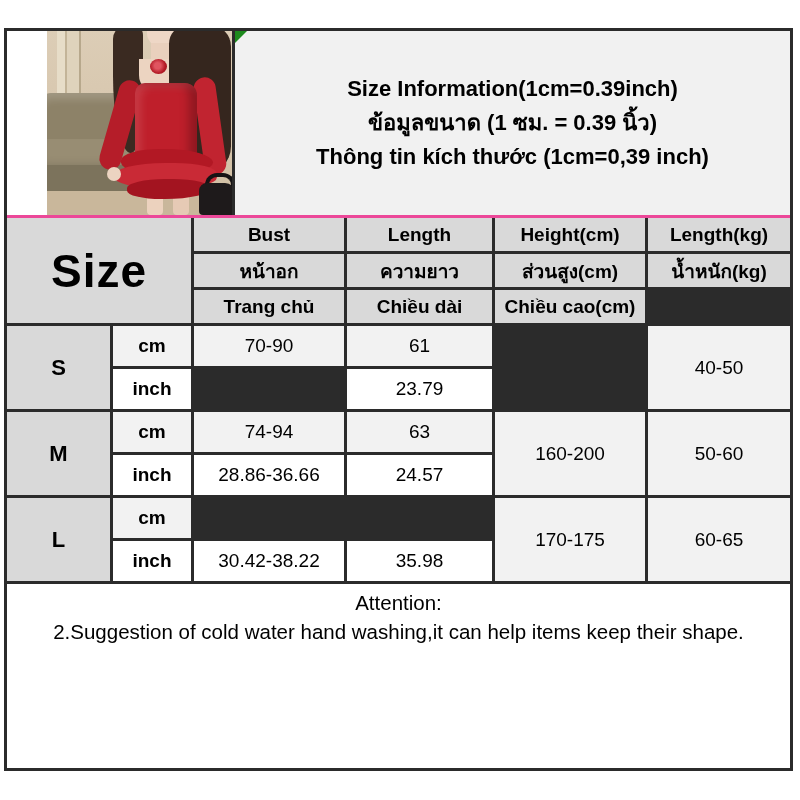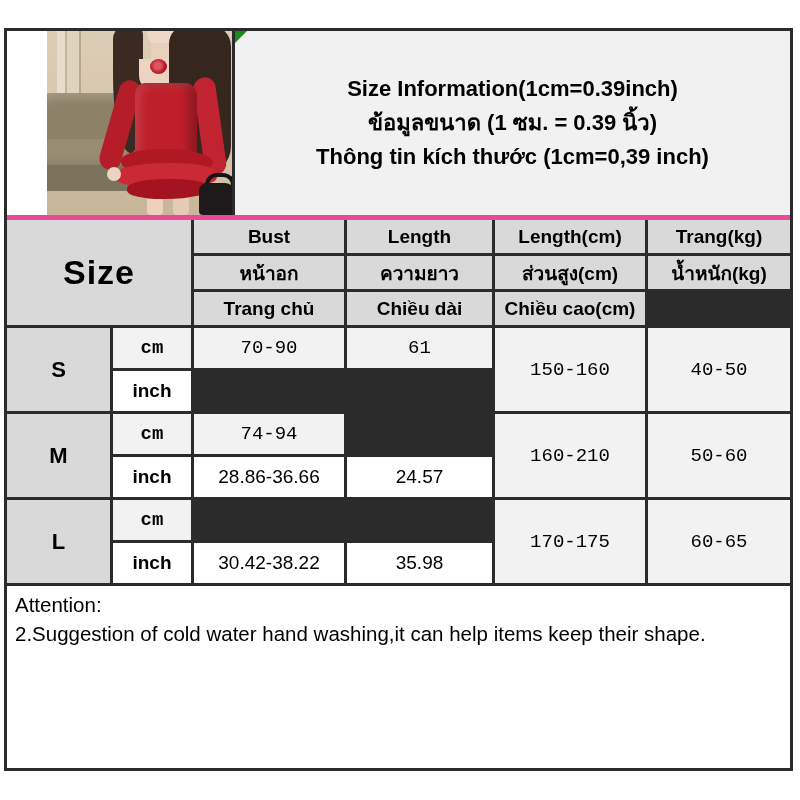--- a/index.html
+++ b/index.html
@@ -3,21 +3,21 @@
 <meta charset="utf-8">
 <style>
   html,body{margin:0;padding:0;background:#fff;}
   body{width:800px;height:800px;position:relative;overflow:hidden;
        font-family:"Liberation Sans","DejaVu Sans",sans-serif;color:#000;}
 
   .sheet{position:absolute;left:4px;top:28px;width:783px;height:737px;
          background:#fff;border:3px solid #2b2b2b;}
 
   
-  .top-row{display:flex;height:184px;border-bottom:5px solid #ec4899;padding-left:40px;}
+  .top-row{display:flex;height:184px;border-bottom:3px solid #ec4899;padding-left:40px;}
   .photo{width:185px;height:184px;border-right:3px solid #2b2b2b;
          position:relative;overflow:hidden;flex:none;
          background:linear-gradient(180deg,#dccdb6 0%,#d6c5ac 60%,#cfbda1 100%);}
   .title-cell{flex:1;position:relative;background:#f1f1f1;
               display:flex;flex-direction:column;justify-content:center;
               align-items:center;text-align:center;}
   .title-cell .tri{position:absolute;left:0;top:0;width:0;height:0;
               border-top:12px solid #1d8a1d;border-right:12px solid transparent;}
   .t-line{font-weight:bold;font-size:22px;line-height:1.55;}
 
@@ -67,27 +67,27 @@
        border-bottom:none;border-radius:12px 12px 0 0;background:transparent;}
 
   
   .size-table{display:grid;background:#2b2b2b;gap:3px;
               grid-template-columns:103px 78px 150px 145px 150px 1fr;
               grid-template-rows:33px 33px 33px 40px 40px 40px 40px 40px 40px;
               border-bottom:3px solid #2b2b2b;}
   .c{background:#fff;display:flex;align-items:center;justify-content:center;
      font-size:19px;white-space:nowrap;overflow:hidden;}
   .hd{background:#d9d9d9;font-weight:bold;}
-  .lg{background:#f2f2f2;font-family:Liberation Mono, monospace;}
+  .lg{background:#f2f2f2;}
   .b{font-weight:bold;}
-  .size-big{font-size:34px;font-weight:bold;letter-spacing:1px;}
+  .size-big{font-size:46px;font-weight:bold;letter-spacing:1px;}
   .szl{font-size:22px;}
 
   
-  .attention{padding:5px 8px 0 8px;font-size:20.5px;line-height:1.36;}
+  .attention{padding:5px 8px 0 8px;font-size:20.5px;line-height:1.36;text-align:center;}
   .attention p{margin:0 0 1px 0;}
 </style>
 </head>
 <body>
 
 <div class="sheet">
 
   <div class="top-row">
     <div class="photo" title="model in red off-shoulder ruffled mini dress standing by a couch">
       <div class="ph doorframe"></div>
@@ -121,44 +121,45 @@
       <div class="t-line">Thông tin kích thước (1cm=0,39 inch)</div>
     </div>
   </div>
 
   <div class="size-table">
 
     <div class="c hd size-big" style="grid-area:1/1/4/3">Size</div>
 
     <div class="c hd" style="grid-area:1/3">Bust</div>
     <div class="c hd" style="grid-area:1/4">Length</div>
-    <div class="c hd" style="grid-area:1/5">Length(cm)</div>
-    <div class="c hd" style="grid-area:1/6">Trang(kg)</div>
+    <div class="c hd" style="grid-area:1/5">Height(cm)</div>
+    <div class="c hd" style="grid-area:1/6">Length(kg)</div>
 
     <div class="c hd" style="grid-area:2/3">หน้าอก</div>
     <div class="c hd" style="grid-area:2/4">ความยาว</div>
     <div class="c hd" style="grid-area:2/5">ส่วนสูง(cm)</div>
     <div class="c hd" style="grid-area:2/6">น้ำหนัก(kg)</div>
 
     <div class="c hd" style="grid-area:3/3">Trang chủ</div>
     <div class="c hd" style="grid-area:3/4">Chiều dài</div>
     <div class="c hd" style="grid-area:3/5">Chiều cao(cm)</div>
 
     <div class="c hd szl" style="grid-area:4/1/6/2">S</div>
     <div class="c lg b" style="grid-area:4/2">cm</div>
     <div class="c lg" style="grid-area:4/3">70-90</div>
     <div class="c lg" style="grid-area:4/4">61</div>
-    <div class="c lg" style="grid-area:4/5/6/6">150-160</div>
     <div class="c lg" style="grid-area:4/6/6/7">40-50</div>
     <div class="c b" style="grid-area:5/2">inch</div>
+    <div class="c" style="grid-area:5/4">23.79</div>
 
     <div class="c hd szl" style="grid-area:6/1/8/2">M</div>
     <div class="c lg b" style="grid-area:6/2">cm</div>
     <div class="c lg" style="grid-area:6/3">74-94</div>
-    <div class="c lg" style="grid-area:6/5/8/6">160-210</div>
+    <div class="c lg" style="grid-area:6/4">63</div>
+    <div class="c lg" style="grid-area:6/5/8/6">160-200</div>
     <div class="c lg" style="grid-area:6/6/8/7">50-60</div>
     <div class="c b" style="grid-area:7/2">inch</div>
     <div class="c" style="grid-area:7/3">28.86-36.66</div>
     <div class="c" style="grid-area:7/4">24.57</div>
 
     <div class="c hd szl" style="grid-area:8/1/10/2">L</div>
     <div class="c lg b" style="grid-area:8/2">cm</div>
     <div class="c lg" style="grid-area:8/5/10/6">170-175</div>
     <div class="c lg" style="grid-area:8/6/10/7">60-65</div>
     <div class="c b" style="grid-area:9/2">inch</div>

